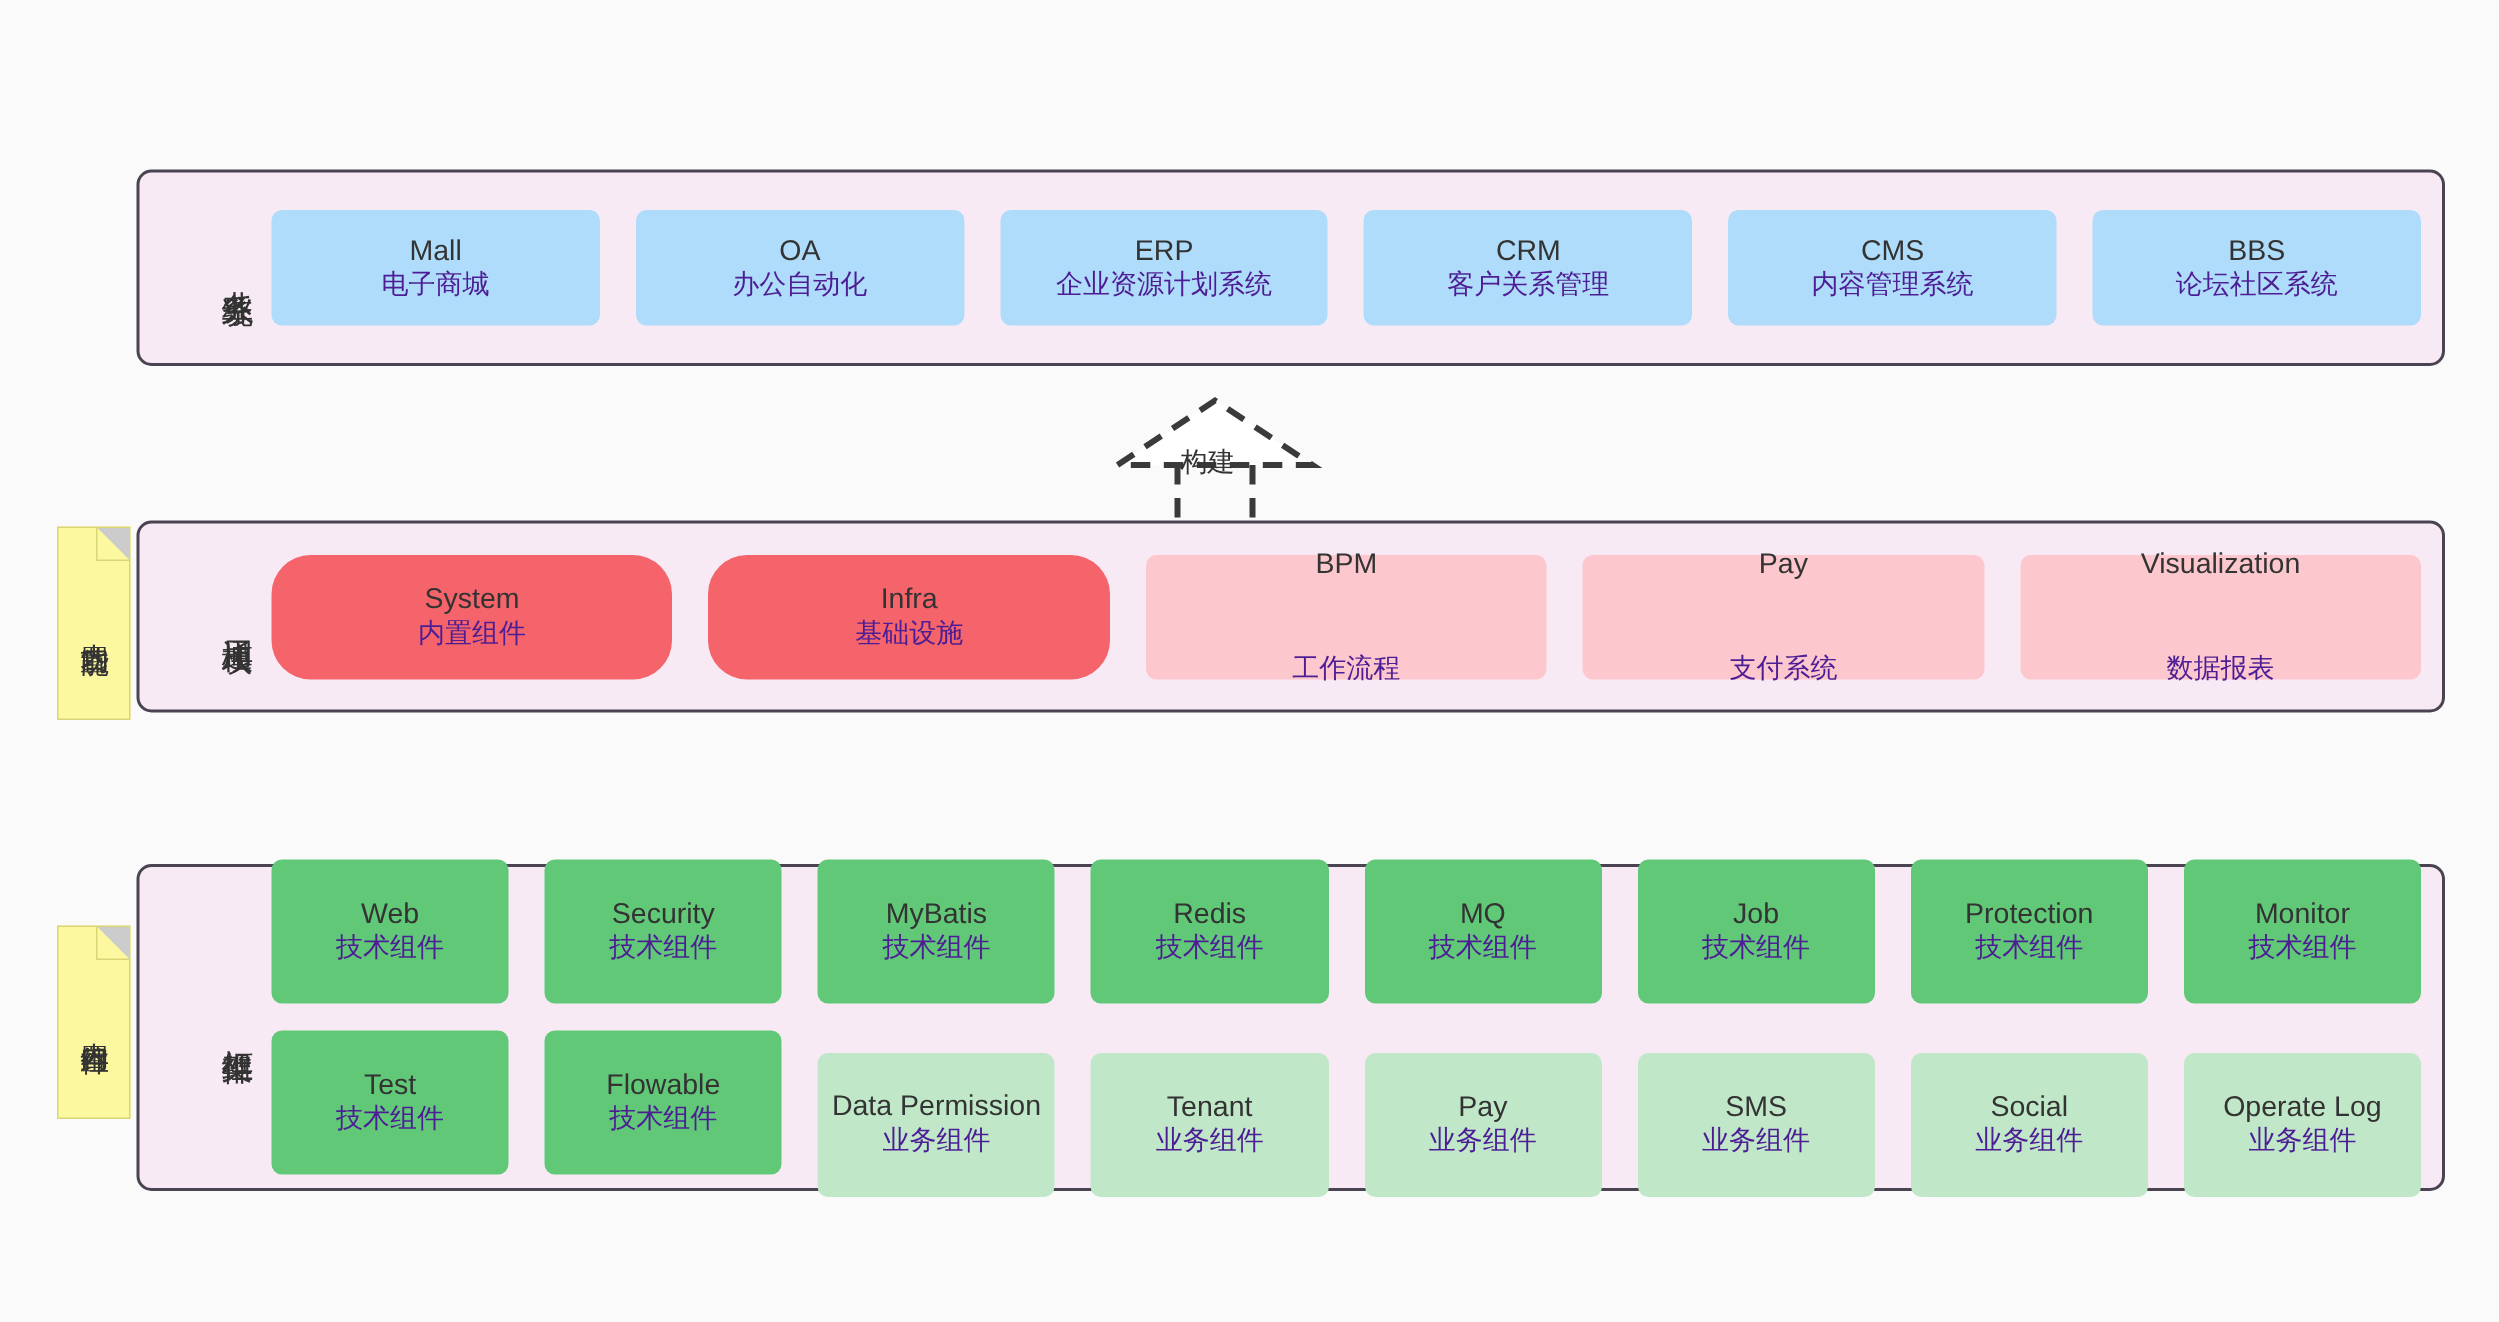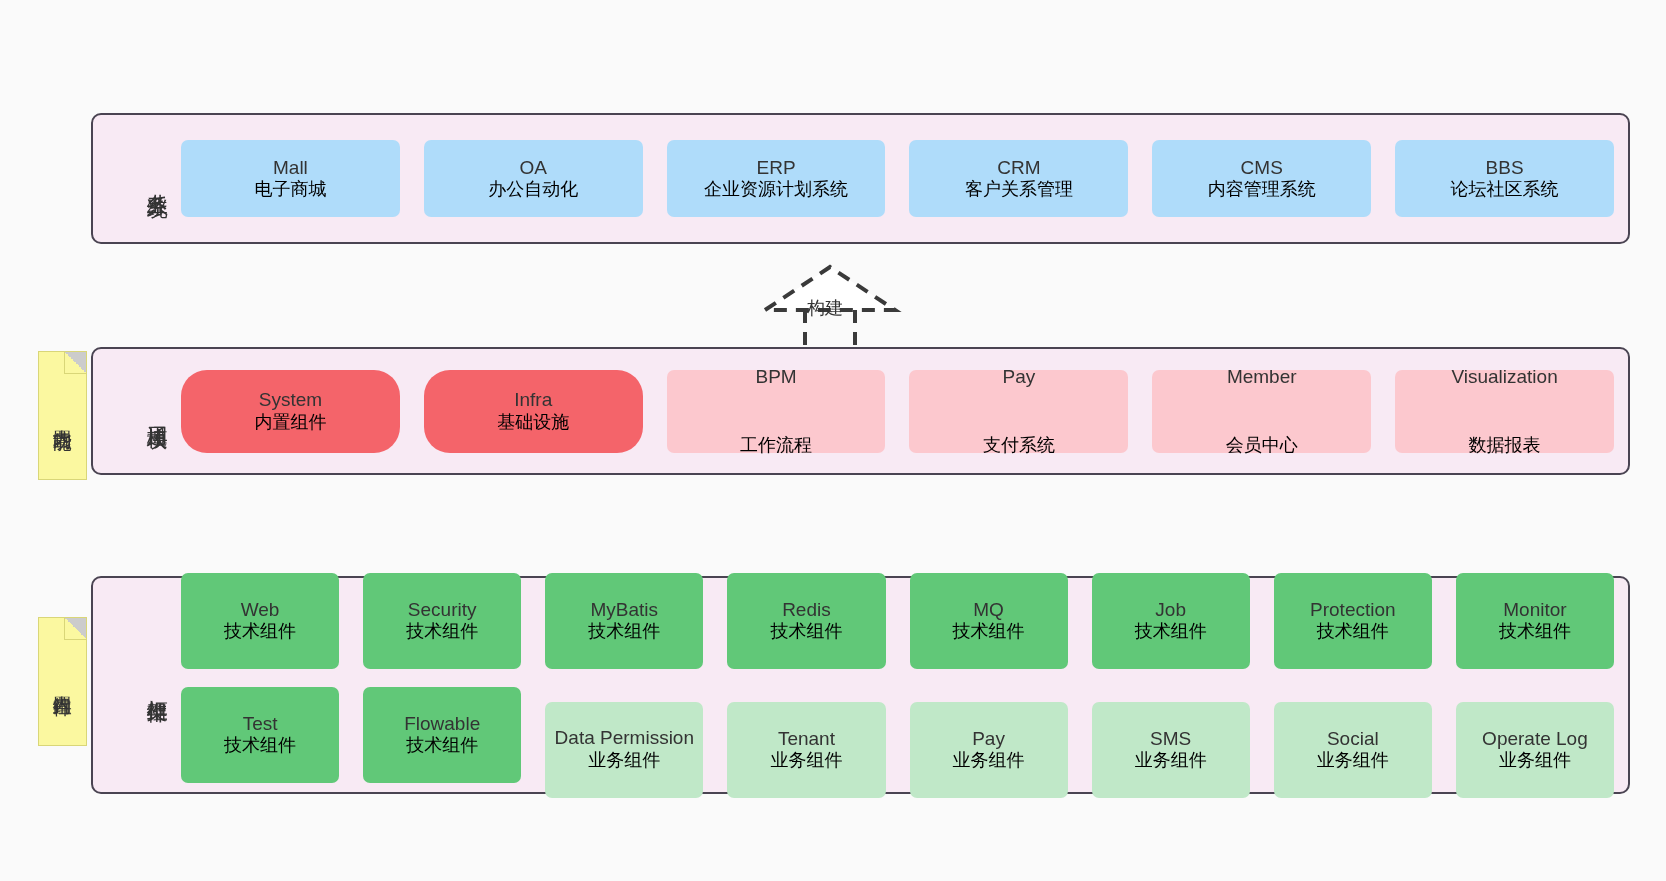--- a/index.html
+++ b/index.html
@@ -73,21 +73,21 @@
     padding: 4px 6px;
   }
   .card .c-title {
     font-size: 19px;
     line-height: 1.22;
     color: #333333;
   }
   .card .c-sub {
     font-size: 18px;
     line-height: 1.22;
-    color: #000000;
+    color: #4c1d95;
   }
   .card.two-line-title .c-title { line-height: 1.18; }
 
   .h-biz   { height: 77px; }
   .h-mod   { height: 83px; }
   .h-fw    { height: 96px; }
 
   .blue        { background: #afdcfa; }
   .red-strong  { background: #f4646a; border-radius: 26px; }
   .red-light   { background: #fcc8ce; gap: 46px; }
@@ -168,21 +168,21 @@
           <span class="c-sub">内容管理系统</span>
         </div>
         <div class="card blue h-biz">
           <span class="c-title">BBS</span>
           <span class="c-sub">论坛社区系统</span>
         </div>
       </div>
     </div>
   </div>
 
-  <div class="connector" style="left:760px; top:262px; width:140px; height:92px;">
+  <div class="connector" style="left:740px; top:262px; width:140px; height:92px;">
     <svg width="140" height="92" viewBox="0 0 140 92" fill="none">
 
       <path d="M 5 48 L 70 5 L 135 48 Z" fill="#ffffff" stroke="#3a3a3a" stroke-width="4" stroke-dasharray="13 9" stroke-linejoin="miter"></path>
 
       <path d="M 45 48 L 45 92 M 95 48 L 95 92 M 45 90 L 95 90" stroke="#3a3a3a" stroke-width="4" stroke-dasharray="13 9"></path>
     </svg>
     <span class="connector-label" style="left:47px; top:34px;">构建</span>
   </div>
 
   <div class="note" style="left:38px; top:351px; width:49px; height:129px;">
@@ -204,24 +204,20 @@
         </div>
         <div class="card red-light h-mod">
           <span class="c-title">BPM</span>
           <span class="c-sub">工作流程</span>
         </div>
         <div class="card red-light h-mod">
           <span class="c-title">Pay</span>
           <span class="c-sub">支付系统</span>
         </div>
         <div class="card red-light h-mod">
-          <span class="c-title">Member</span>
-          <span class="c-sub">会员中心</span>
-        </div>
-        <div class="card red-light h-mod">
           <span class="c-title">Visualization</span>
           <span class="c-sub">数据报表</span>
         </div>
       </div>
     </div>
   </div>
 
 
   <div class="note" style="left:38px; top:617px; width:49px; height:129px;">
     <span class="fold"></span>

